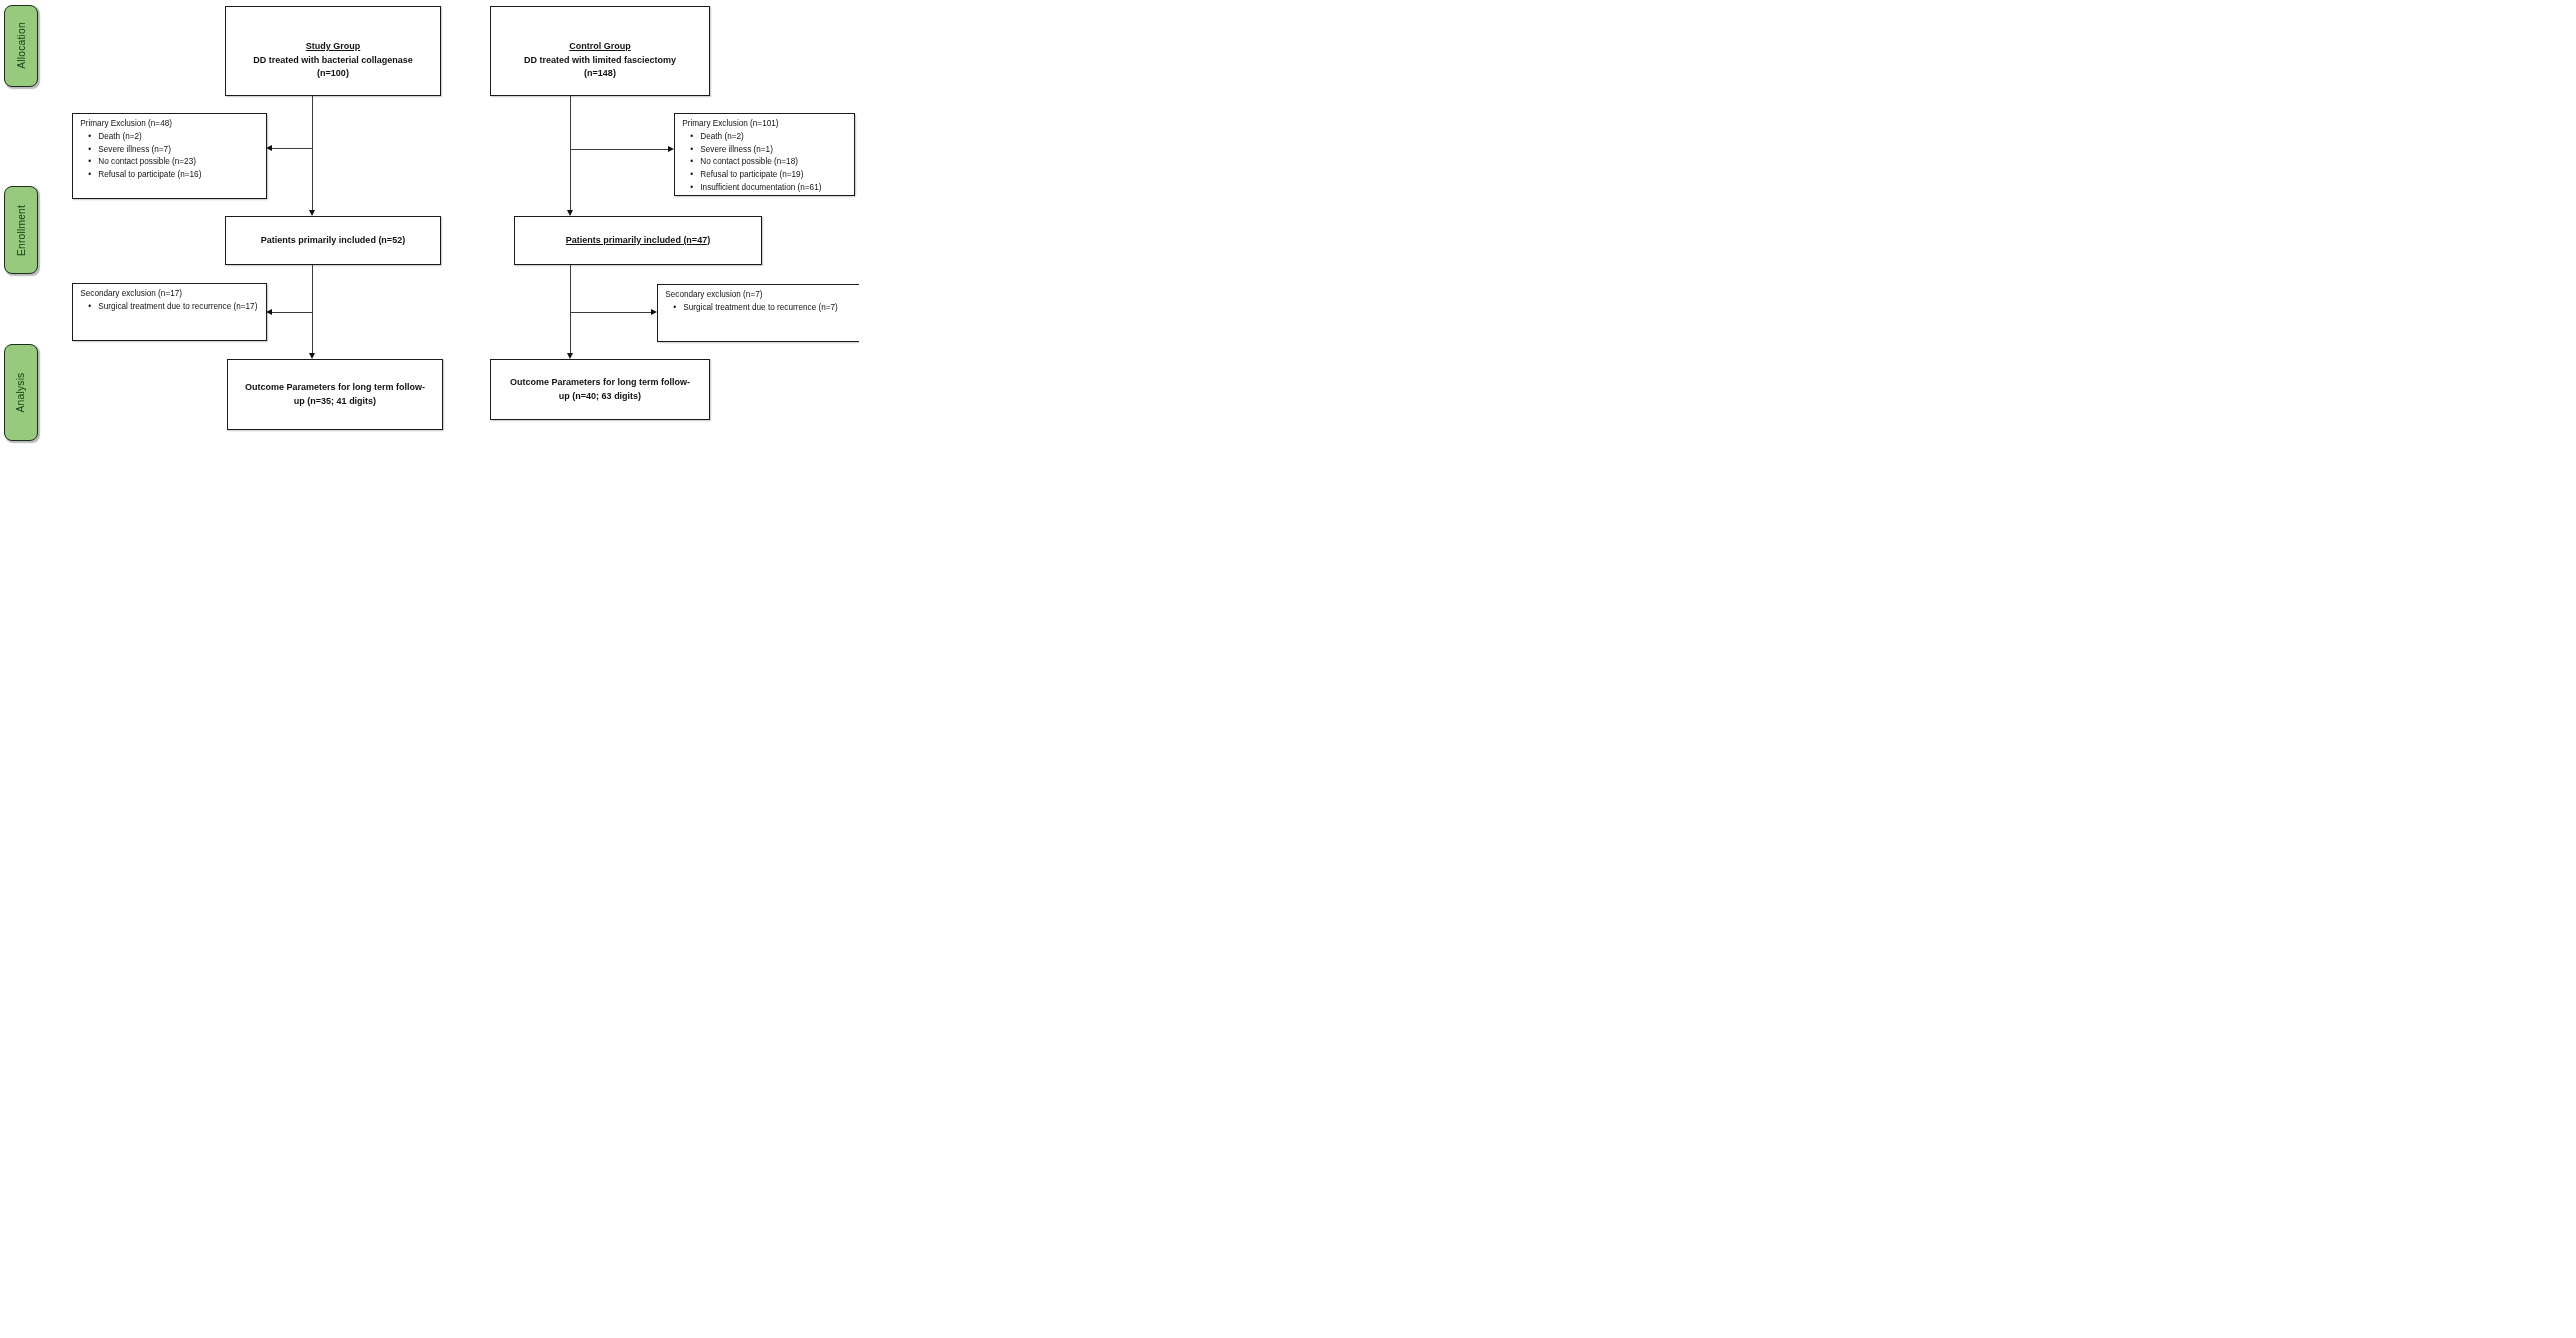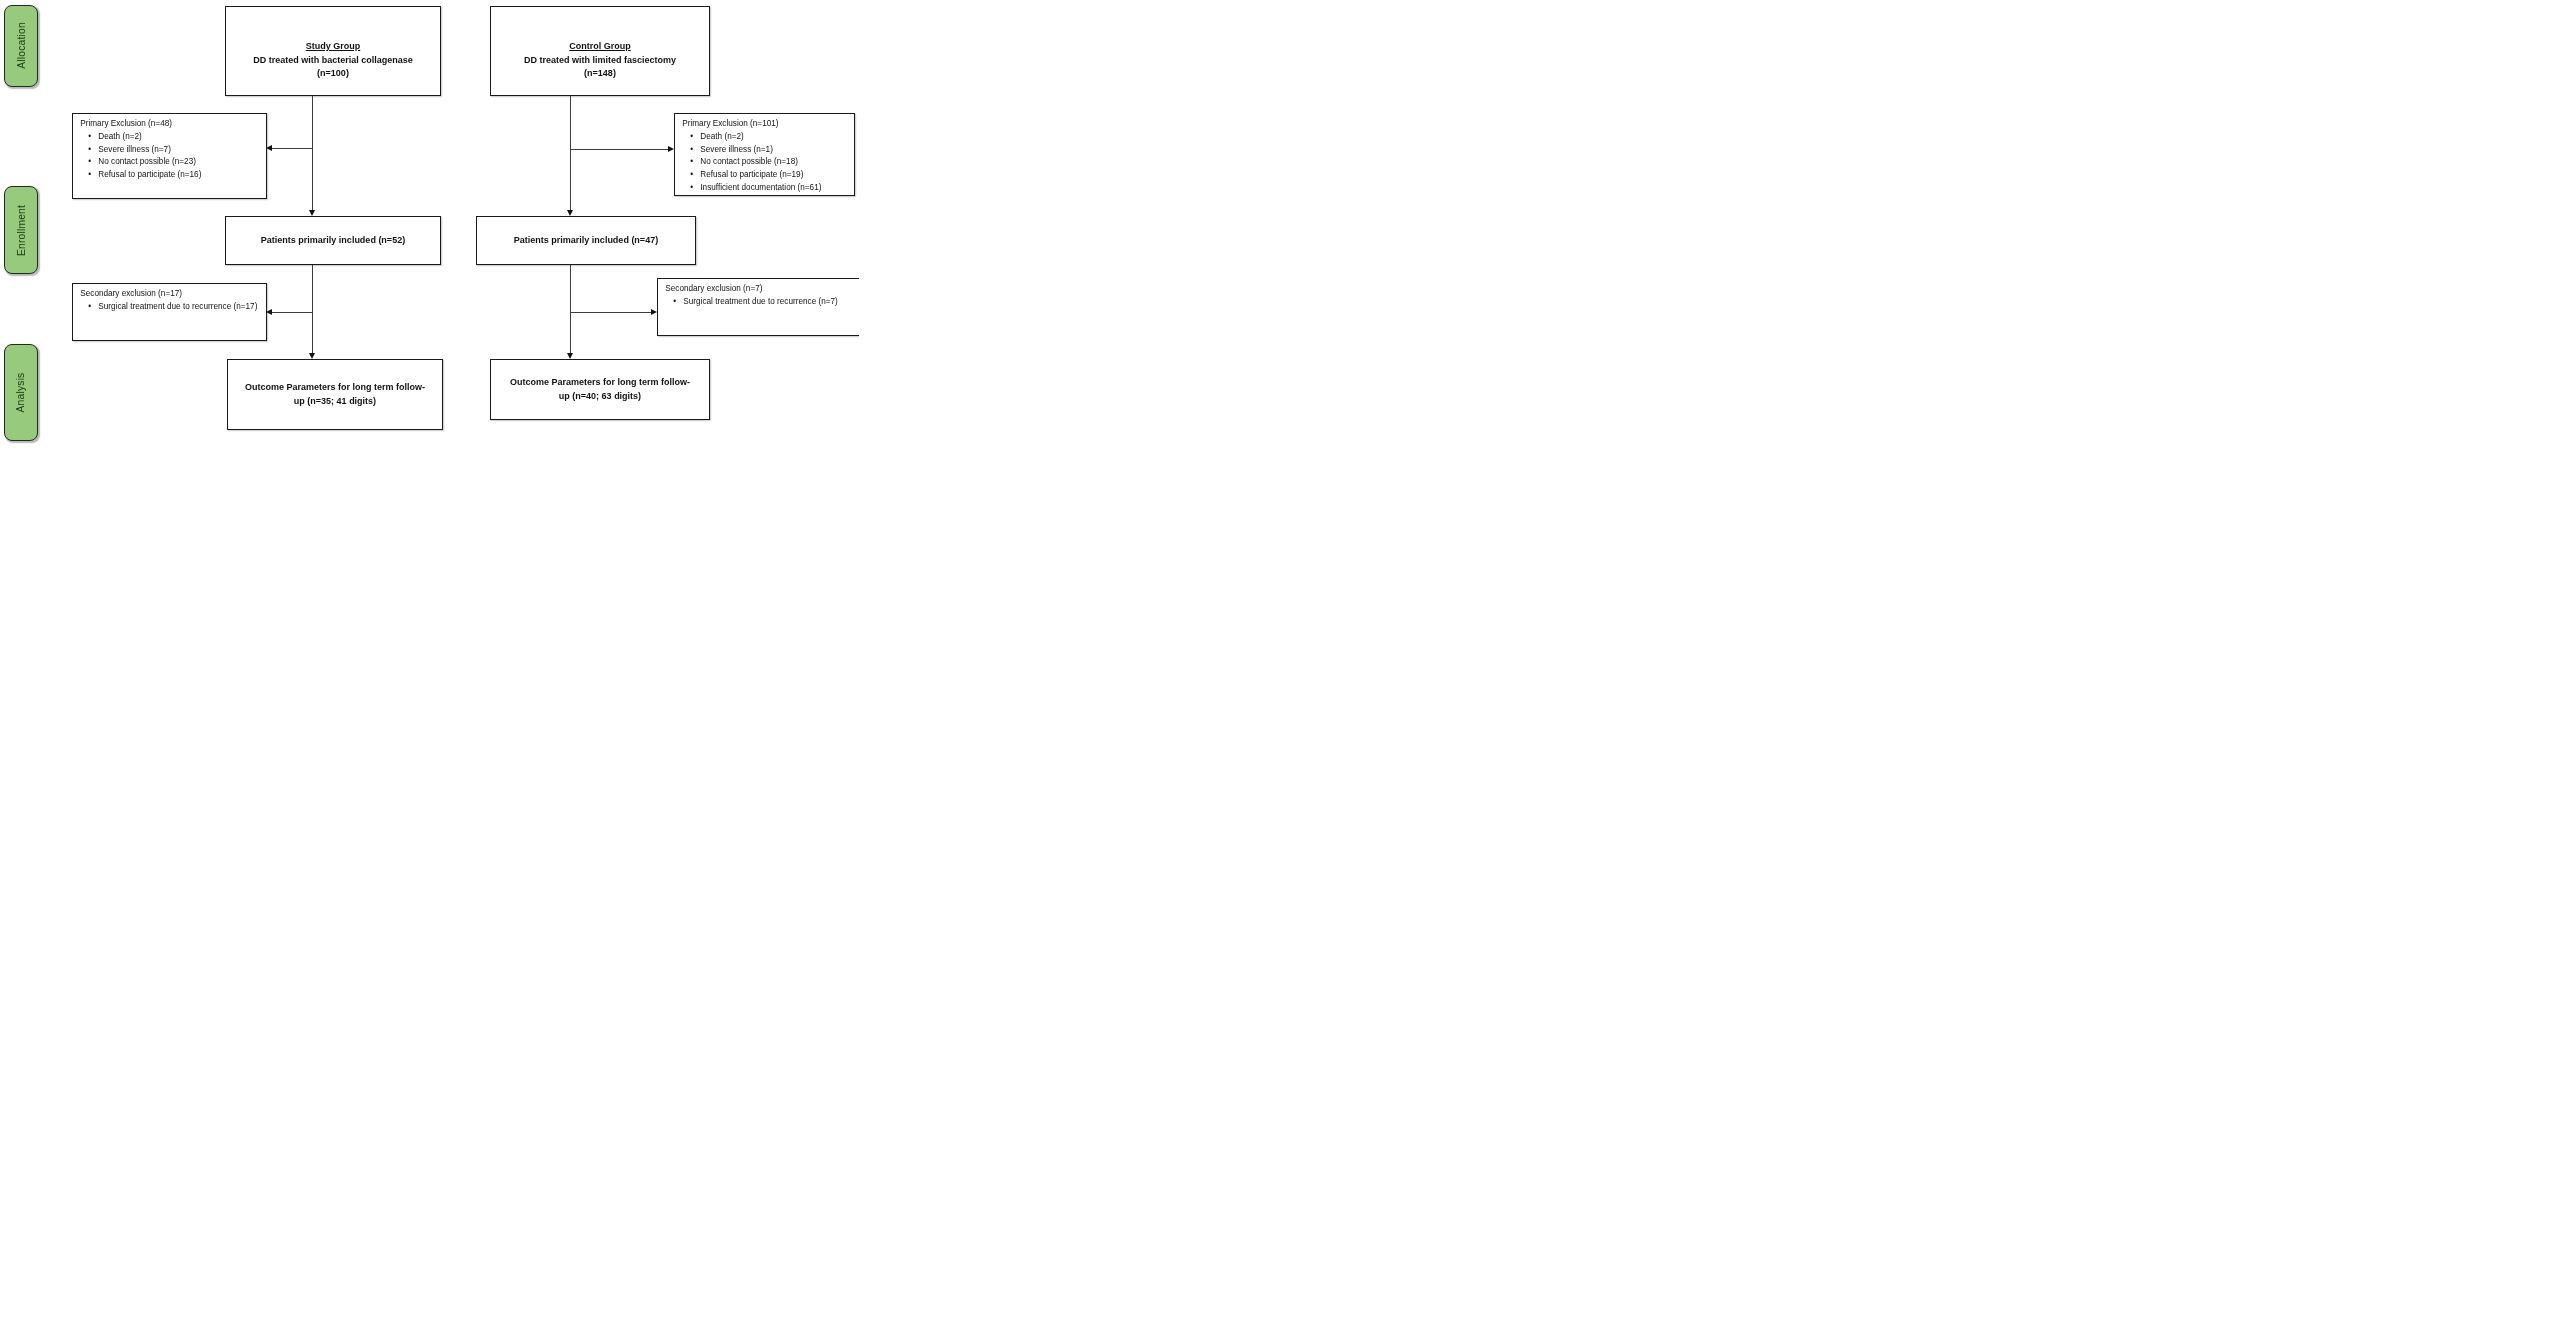--- a/index.html
+++ b/index.html
@@ -104,25 +104,25 @@
     <div>Primary Exclusion (n=101)</div>
     <ul>
       <li>Death (n=2)</li>
       <li>Severe illness (n=1)</li>
       <li>No contact possible (n=18)</li>
       <li>Refusal to participate (n=19)</li>
       <li>Insufficient documentation (n=61)</li>
     </ul>
   </div>
 
-  <div class="box main" style="left:476px;top:216px;width:220px;height:49px;">
+  <div class="box main" style="left:514px;top:216px;width:248px;height:49px;text-decoration:underline;">
     <div>Patients primarily included (n=47)</div>
   </div>
 
-  <div class="box excl" style="left:657px;top:278px;width:218px;height:58px;">
+  <div class="box excl" style="left:657px;top:284px;width:218px;height:58px;">
     <div>Secondary exclusion (n=7)</div>
     <ul>
       <li>Surgical treatment due to recurrence (n=7)</li>
     </ul>
   </div>
 
   <div class="box main" style="left:490px;top:359px;width:220px;height:61px;">
     <div style="max-width:185px;margin:0 auto;">Outcome Parameters for long term follow-up (n=40; 63 digits)</div>
   </div>
 

